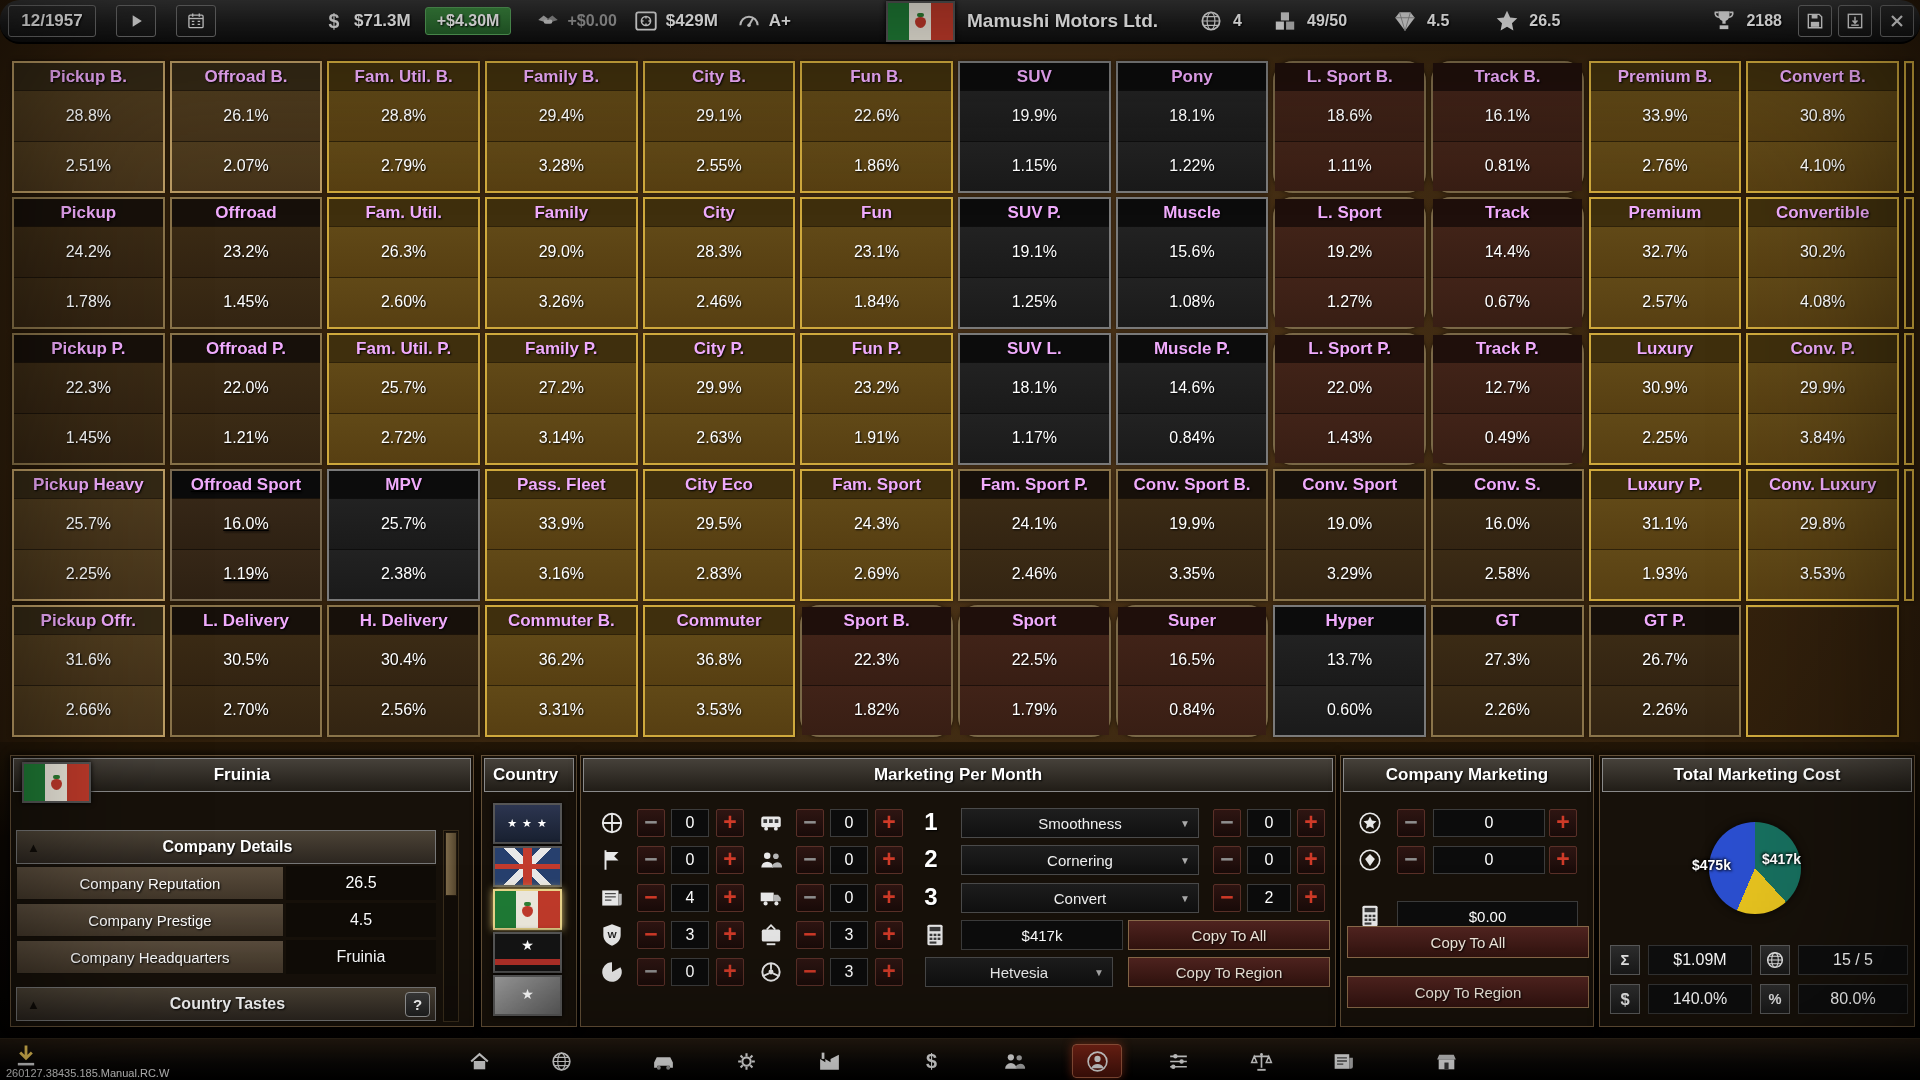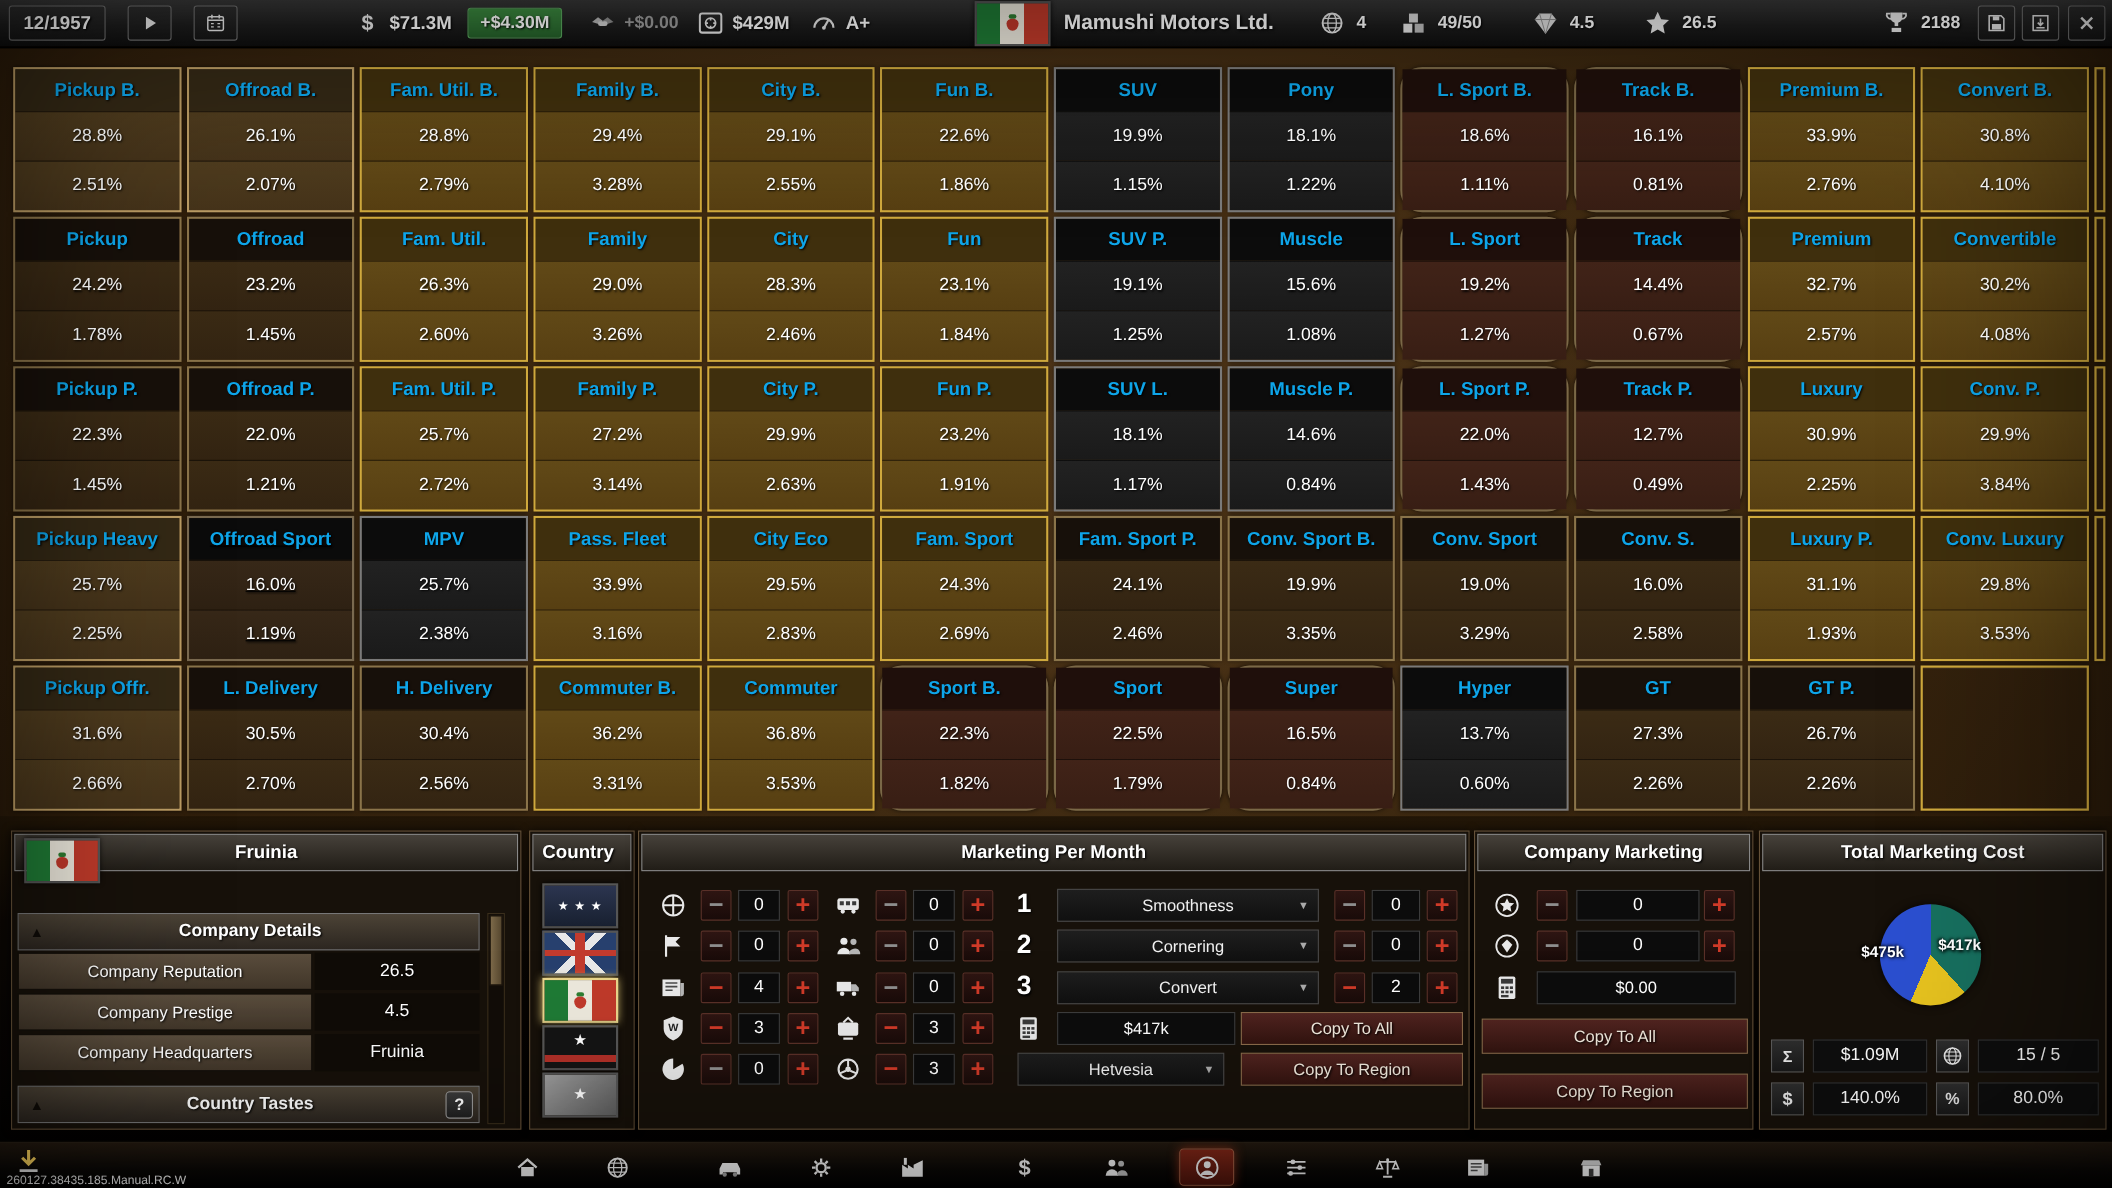--- a/index.html
+++ b/index.html
@@ -9,21 +9,21 @@
   #root::after { content:""; position:absolute; inset:0; pointer-events:none;
     box-shadow: inset 0 0 180px rgba(0,0,0,.55); z-index:50; }
 
   .icon { display:in1ine-block; }
   .icon { display:inline-block; }
   .icon svg { width:100%; height:100%; display:block; }
 
   
   #topbar { position:absolute; top:0; left:0; right:0; height:44px; z-index:20;
     background:linear-gradient(#383838,#1d1d1d 55%,#0e0e0e); border-bottom:2px solid #000;
-    display:flex; align-items:center; color:#eee; }
+    display:flex; align-items:center; color:#eee;border-radius:20px; }
   .tb-box { height:32px; background:linear-gradient(#2d2d2d,#151515); border:1px solid #6e6e6e;
     border-radius:3px; display:flex; align-items:center; justify-content:center; }
   .date-box { margin-left:8px; width:88px; font-size:17px; font-weight:bold; color:#fff;
     text-shadow:1px 1px 2px #000; }
   .tb-btn { width:40px; margin-left:20px; cursor:pointer; }
   .tb-btn .icon { width:20px; height:20px; }
   .tb-ic { width:26px; height:26px; }
   .tb-text { font-size:17px; font-weight:bold; color:#fff; text-shadow:1px 1px 2px #000; margin-left:7px; }
   .tb-badge { margin-left:14px; padding:4px 11px; background:linear-gradient(#3c8a40,#25602a);
     border:1px solid #58a55c; border-radius:3px; font-size:16px; font-weight:bold; color:#fff;
@@ -33,22 +33,22 @@
     box-shadow:0 0 4px #000; }
   .tb-name { font-size:19px; font-weight:bold; color:#fff; text-shadow:1px 1px 3px #000; margin-left:12px; }
   .tb-num { font-size:16px; font-weight:bold; color:#fff; text-shadow:1px 1px 2px #000; margin-left:9px; }
 
   
   #market-grid { position:absolute; top:61px; left:12px; width:1902px; z-index:5;
     display:grid; grid-template-columns:repeat(12,1fr) 10px; grid-auto-rows:132px;
     column-gap:5px; row-gap:4px; }
   .cell { border:2px solid; display:flex; flex-direction:column; cursor:pointer;
     box-shadow: inset 0 1px 0 rgba(255,255,255,.07), 0 0 4px rgba(0,0,0,.6); }
-  .cell-title { height:38px; display:flex; align-items:center; justify-content:center;
-    font-weight:bold; font-size:17px; color:#0ea5e9; text-shadow:1px 1px 2px #000; }
+  .cell-title { height:27px; display:flex; align-items:center; justify-content:center;
+    font-weight:bold; font-size:17px; color:#f0abfc; text-shadow:1px 1px 2px #000; }
   .cell-val { flex:1; display:flex; align-items:center; justify-content:center; font-size:16px;
     color:#fff; text-shadow:1px 1px 2px #000; border-top:1px solid rgba(0,0,0,.45); }
   .style-gold    { border-color:#cfa93d; } .style-gold .cell-title { background:#3f2f0d; } .style-gold .cell-val { background:linear-gradient(#614917,#573f12); }
   .style-tan     { border-color:#bb9c64; } .style-tan  .cell-title { background:#332815; } .style-tan  .cell-val { background:linear-gradient(#4f3c1e,#45331a); }
   .style-brown   { border-color:#8a744a; } .style-brown .cell-title{ background:#17100a; } .style-brown .cell-val{ background:linear-gradient(#3b2b15,#332412); }
   .style-maroon  { border-color:#7a6847;border-radius:20px; } .style-maroon .cell-title{background:#1f0f0b; } .style-maroon .cell-val{ background:linear-gradient(#412318,#381e14); }
   .style-dark    { border-color:#7a7a7a; } .style-dark .cell-title { background:#0c0c0c; } .style-dark .cell-val { background:linear-gradient(#222,#1a1a1a); }
   .style-charcoal{ border-color:#7a6a50;text-decoration:underline; } .style-charcoal .cell-title{background:#0b0b0b;} .style-charcoal .cell-val{ background:linear-gradient(#372818,#2e2113); }
 
   
@@ -809,21 +809,21 @@
           <span class="icon mi" style="left:16px">
             <svg viewBox="0 0 24 24" xmlns="http://www.w3.org/2000/svg">
               <circle cx="12" cy="12" r="9" stroke="#e8e8e8" stroke-width="1.5" fill="none"></circle>
               <path d="M12 6.5l4.5 4.5L12 17.5 7.5 11z" fill="#e8e8e8"></path>
             </svg>
           </span>
           <button class="step-btn minus off" style="left:56px">−</button>
           <span class="num-field" style="left:92px;width:112px">0</span>
           <button class="step-btn plus" style="left:208px">+</button>
         </div>
-        <div class="mrow" style="top: 126px;">
+        <div class="mrow" style="top: 144px;">
           <span class="icon mi" style="left:16px">
             <svg viewBox="0 0 24 24" xmlns="http://www.w3.org/2000/svg">
               <rect x="5" y="2.5" width="14" height="19" rx="1.5" fill="#e8e8e8"></rect>
               <rect x="7" y="4.5" width="10" height="4" fill="#3a3a3a"></rect>
               <g fill="#3a3a3a">
                 <rect x="7" y="10.8" width="2.6" height="2.2"></rect>
                 <rect x="10.7" y="10.8" width="2.6" height="2.2"></rect>
                 <rect x="14.4" y="10.8" width="2.6" height="2.2"></rect>
                 <rect x="7" y="14.4" width="2.6" height="2.2"></rect>
                 <rect x="10.7" y="14.4" width="2.6" height="2.2"></rect>

